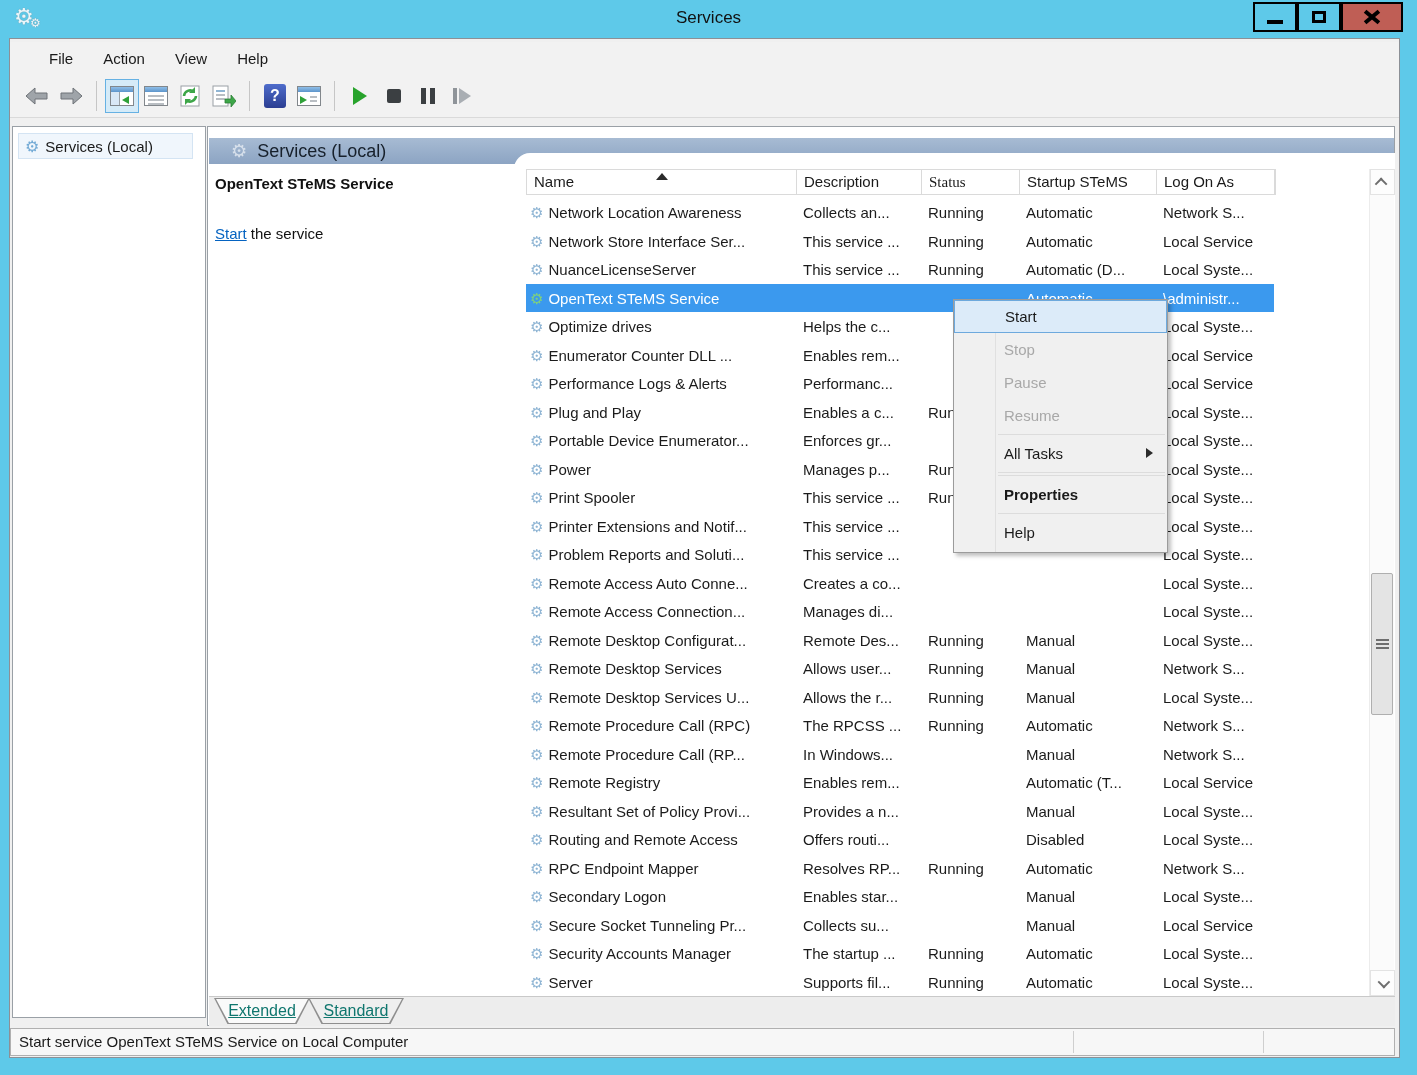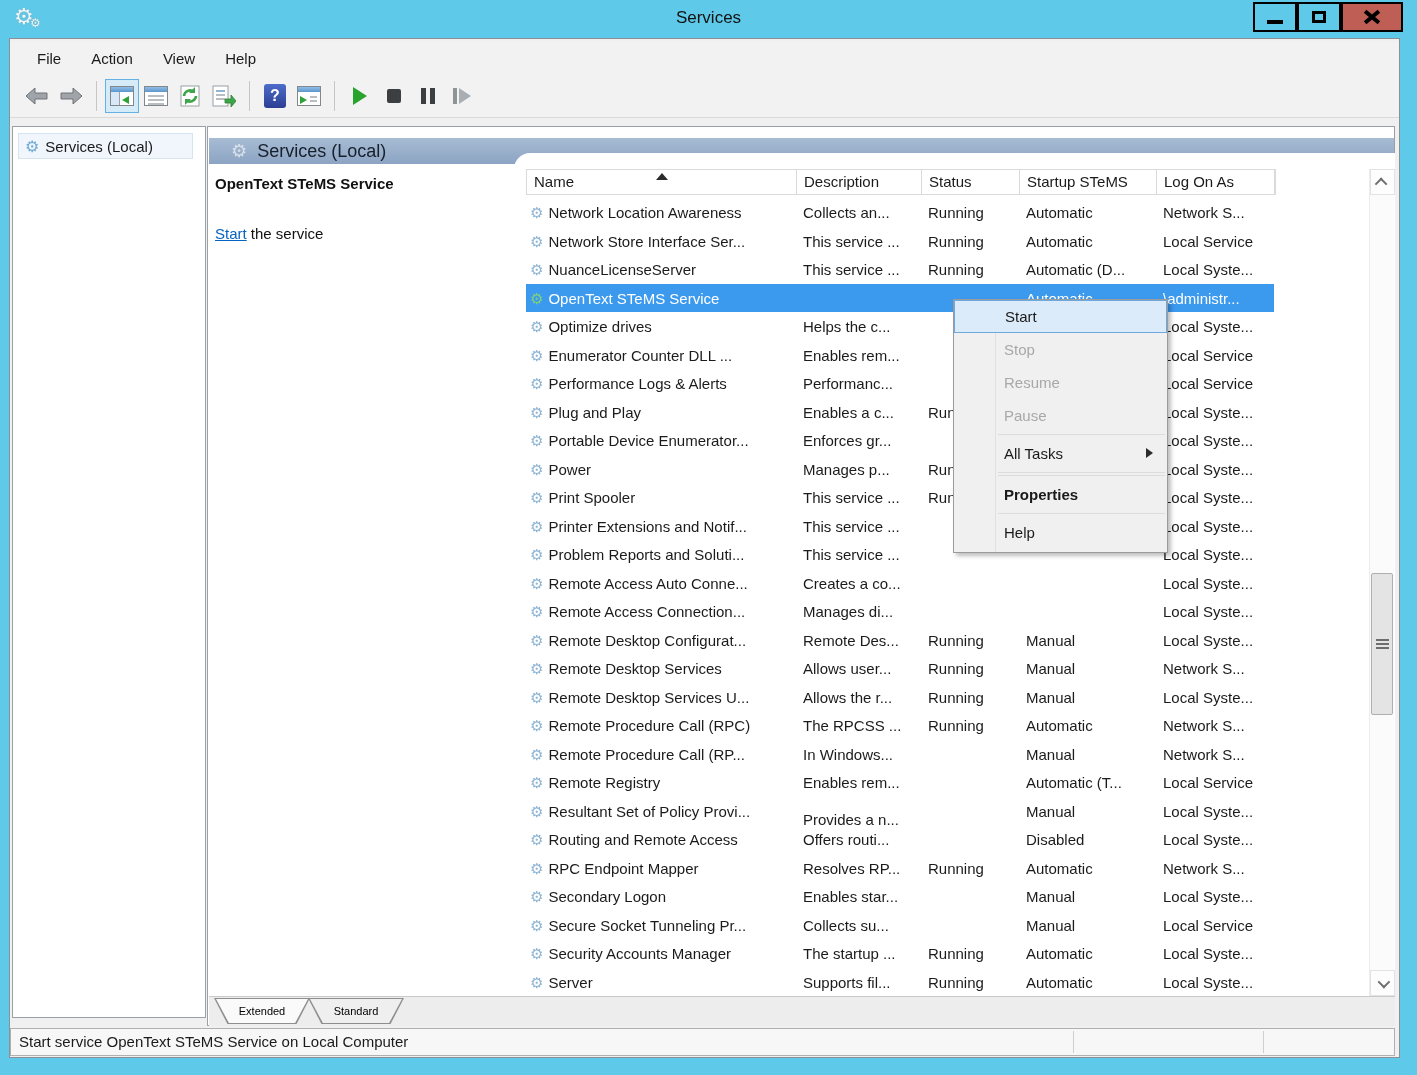--- a/index.html
+++ b/index.html
@@ -18,21 +18,21 @@
   .glyph-min { width:16px; height:4px; background:#000; margin-top:10px; }
   .glyph-max { width:14px; height:12px; border:3px solid #000; background:transparent; }
   .glyph-x { position:relative; width:16px; height:14px; }
   .glyph-x i, .glyph-x b { position:absolute; left:-1px; top:5px; width:18px; height:4px; background:#000; }
   .glyph-x i { transform:rotate(40deg);} .glyph-x b { transform:rotate(-40deg);}
 
   
   .inner { position:absolute; left:9px; top:38px; width:1391px; height:1020px; background:#F0F0F0; border:1px solid #8C9096; }
 
   
-  .menubar { position:absolute; left:10px; top:42px; width:1389px; height:32px; background:#F2F2F2; display:flex; align-items:center; padding-left:14px; gap:4px; }
+  .menubar { position:absolute; left:10px; top:42px; width:1389px; height:32px; background:#F2F2F2; display:flex; align-items:center; padding-left:26px; gap:4px; }
   .menu-item { font-size:15px; color:#1a1a1a; padding:5px 13px; }
 
   
   .toolbar { position:absolute; left:10px; top:74px; width:1389px; height:44px; background:#F2F2F2; border-bottom:1px solid #DADADA; display:flex; align-items:center; padding-left:10px; }
   .tsep { width:1px; height:30px; background:#C6C6C6; margin:0 8px; }
   .tbtn { width:34px; height:34px; display:flex; align-items:center; justify-content:center; border:1px solid transparent; }
   .tbtn.active { background:#D5EBF8; border:1px solid #66B1E3; }
   .win-ico { position:relative; width:24px; height:20px; border:1px solid #82878C; background:#fff; }
   .win-ico .tb { position:absolute; left:0; top:0; right:0; height:5px; background:linear-gradient(#8FBEE8,#5D95CB); }
   .win-ico .pane { position:absolute; left:0; top:5px; bottom:0; width:9px; background:#D9E8F6; border-right:1px solid #9AA0A5; }
@@ -94,21 +94,21 @@
   .ctx-item.disabled { color:#A8A8A8; }
   .ctx-item.bold { font-weight:bold; }
   .ctx-item.highlight { background:#DCEBF9; border:1px solid #6DA9DD; line-height:31px; }
   .ctx-sep { height:1px; background:#DCDCDC; margin:2px 2px 2px 44px; }
   .ctx-arrow { position:absolute; right:14px; top:11px; width:0; height:0; border-top:5px solid transparent; border-bottom:5px solid transparent; border-left:7px solid #2b2b2b; }
 
   
   .tabstrip { position:absolute; left:1px; top:869px; width:1186px; height:30px; background:#EDEDED; border-top:1px solid #C9C9C9; }
   .tab { position:absolute; top:1px; height:26px; }
   .tab .shape-b { position:absolute; inset:0; background:#8E8E8E; clip-path:polygon(0 0,100% 0,86% 100%,14% 100%); }
-  .tab .shape-f { position:absolute; inset:1px 2px 1px 2px; clip-path:polygon(0 0,100% 0,86% 100%,14% 100%); display:flex; align-items:center; justify-content:center; font-size:11px; color:#000000; }
+  .tab .shape-f { position:absolute; inset:1px 2px 1px 2px; clip-path:polygon(0 0,100% 0,86% 100%,14% 100%); display:flex; align-items:center; justify-content:center; font-size:16px; color:#0f766e;text-decoration:underline; }
   .tab.active .shape-f { background:#FAFAFA; }
   .tab:not(.active) .shape-f { background:#EFEFEF; }
 
   
   .statusbar { position:absolute; left:10px; top:1028px; width:1385px; height:28px; background:#F7F7F7; border:1px solid #B0B0B0; }
   .status-text { position:absolute; left:8px; top:4px; font-size:15px; color:#1a1a1a; }
   .status-div { position:absolute; top:2px; bottom:2px; width:1px; background:#CFCFCF; }
 </style>
 </head>
 <body>
@@ -236,21 +236,21 @@
     <div class="round-pane"></div>
 
     <div class="info-title">OpenText STeMS Service</div>
     <div class="info-action">
       <a href="#">Start</a><span> the service</span>
     </div>
 
     <div class="list-header">
         <div class="hcell" style="width: 270px;">Name</div>
         <div class="hcell" style="width: 125px;">Description</div>
-        <div class="hcell" style="width: 98px;">Status</div>
+        <div class="hcell" style="width: 98px; font-family: Liberation Serif, serif;">Status</div>
         <div class="hcell" style="width: 137px;">Startup STeMS</div>
         <div class="hcell" style="width: 118px;">Log On As</div>
       </div>
     <div class="sort-asc"></div>
 
     <div class="rows-wrap">
         <div class="svc-row" style="top: 0px;">
           <div class="cell c-name" style="width: 270px;">
             <span class="gear">⚙</span>
             <span>Network Location Awareness</span>
@@ -458,21 +458,21 @@
           <div class="cell" style="width: 125px;">Enables rem...</div>
           <div class="cell" style="width: 98px;"></div>
           <div class="cell" style="width: 137px;">Automatic (T...</div>
           <div class="cell" style="width: 118px;">Local Service</div>
         </div>
         <div class="svc-row" style="top: 599px;">
           <div class="cell c-name" style="width: 270px;">
             <span class="gear">⚙</span>
             <span>Resultant Set of Policy Provi...</span>
           </div>
-          <div class="cell" style="width: 125px; margin-top: 8px;">Provides a n...</div>
+          <div class="cell" style="width: 125px;">Provides a n...</div>
           <div class="cell" style="width: 98px;"></div>
           <div class="cell" style="width: 137px;">Manual</div>
           <div class="cell" style="width: 118px;">Local Syste...</div>
         </div>
         <div class="svc-row" style="top: 627px;">
           <div class="cell c-name" style="width: 270px;">
             <span class="gear">⚙</span>
             <span>Routing and Remote Access</span>
           </div>
           <div class="cell" style="width: 125px;">Offers routi...</div>
@@ -555,22 +555,22 @@
         <div class="shape-b"></div>
           <div class="shape-f">Standard</div>
       </div>
     </div>
   </div>
 
   <div class="ctx-menu">
     <div class="ctx-gutter"></div>
   <div class="ctx-item highlight">Start</div>
       <div class="ctx-item disabled">Stop</div>
+      <div class="ctx-item disabled">Pause</div>
       <div class="ctx-item disabled">Resume</div>
-      <div class="ctx-item disabled">Pause</div>
       <div class="ctx-sep"></div>
       <div class="ctx-item">All Tasks<div class="ctx-arrow"></div></div>
       <div class="ctx-sep"></div>
       <div class="ctx-sep"></div>
       <div class="ctx-item bold">Properties</div>
       <div class="ctx-sep"></div>
       <div class="ctx-item">Help</div>
     </div>
 
   <div class="statusbar">

